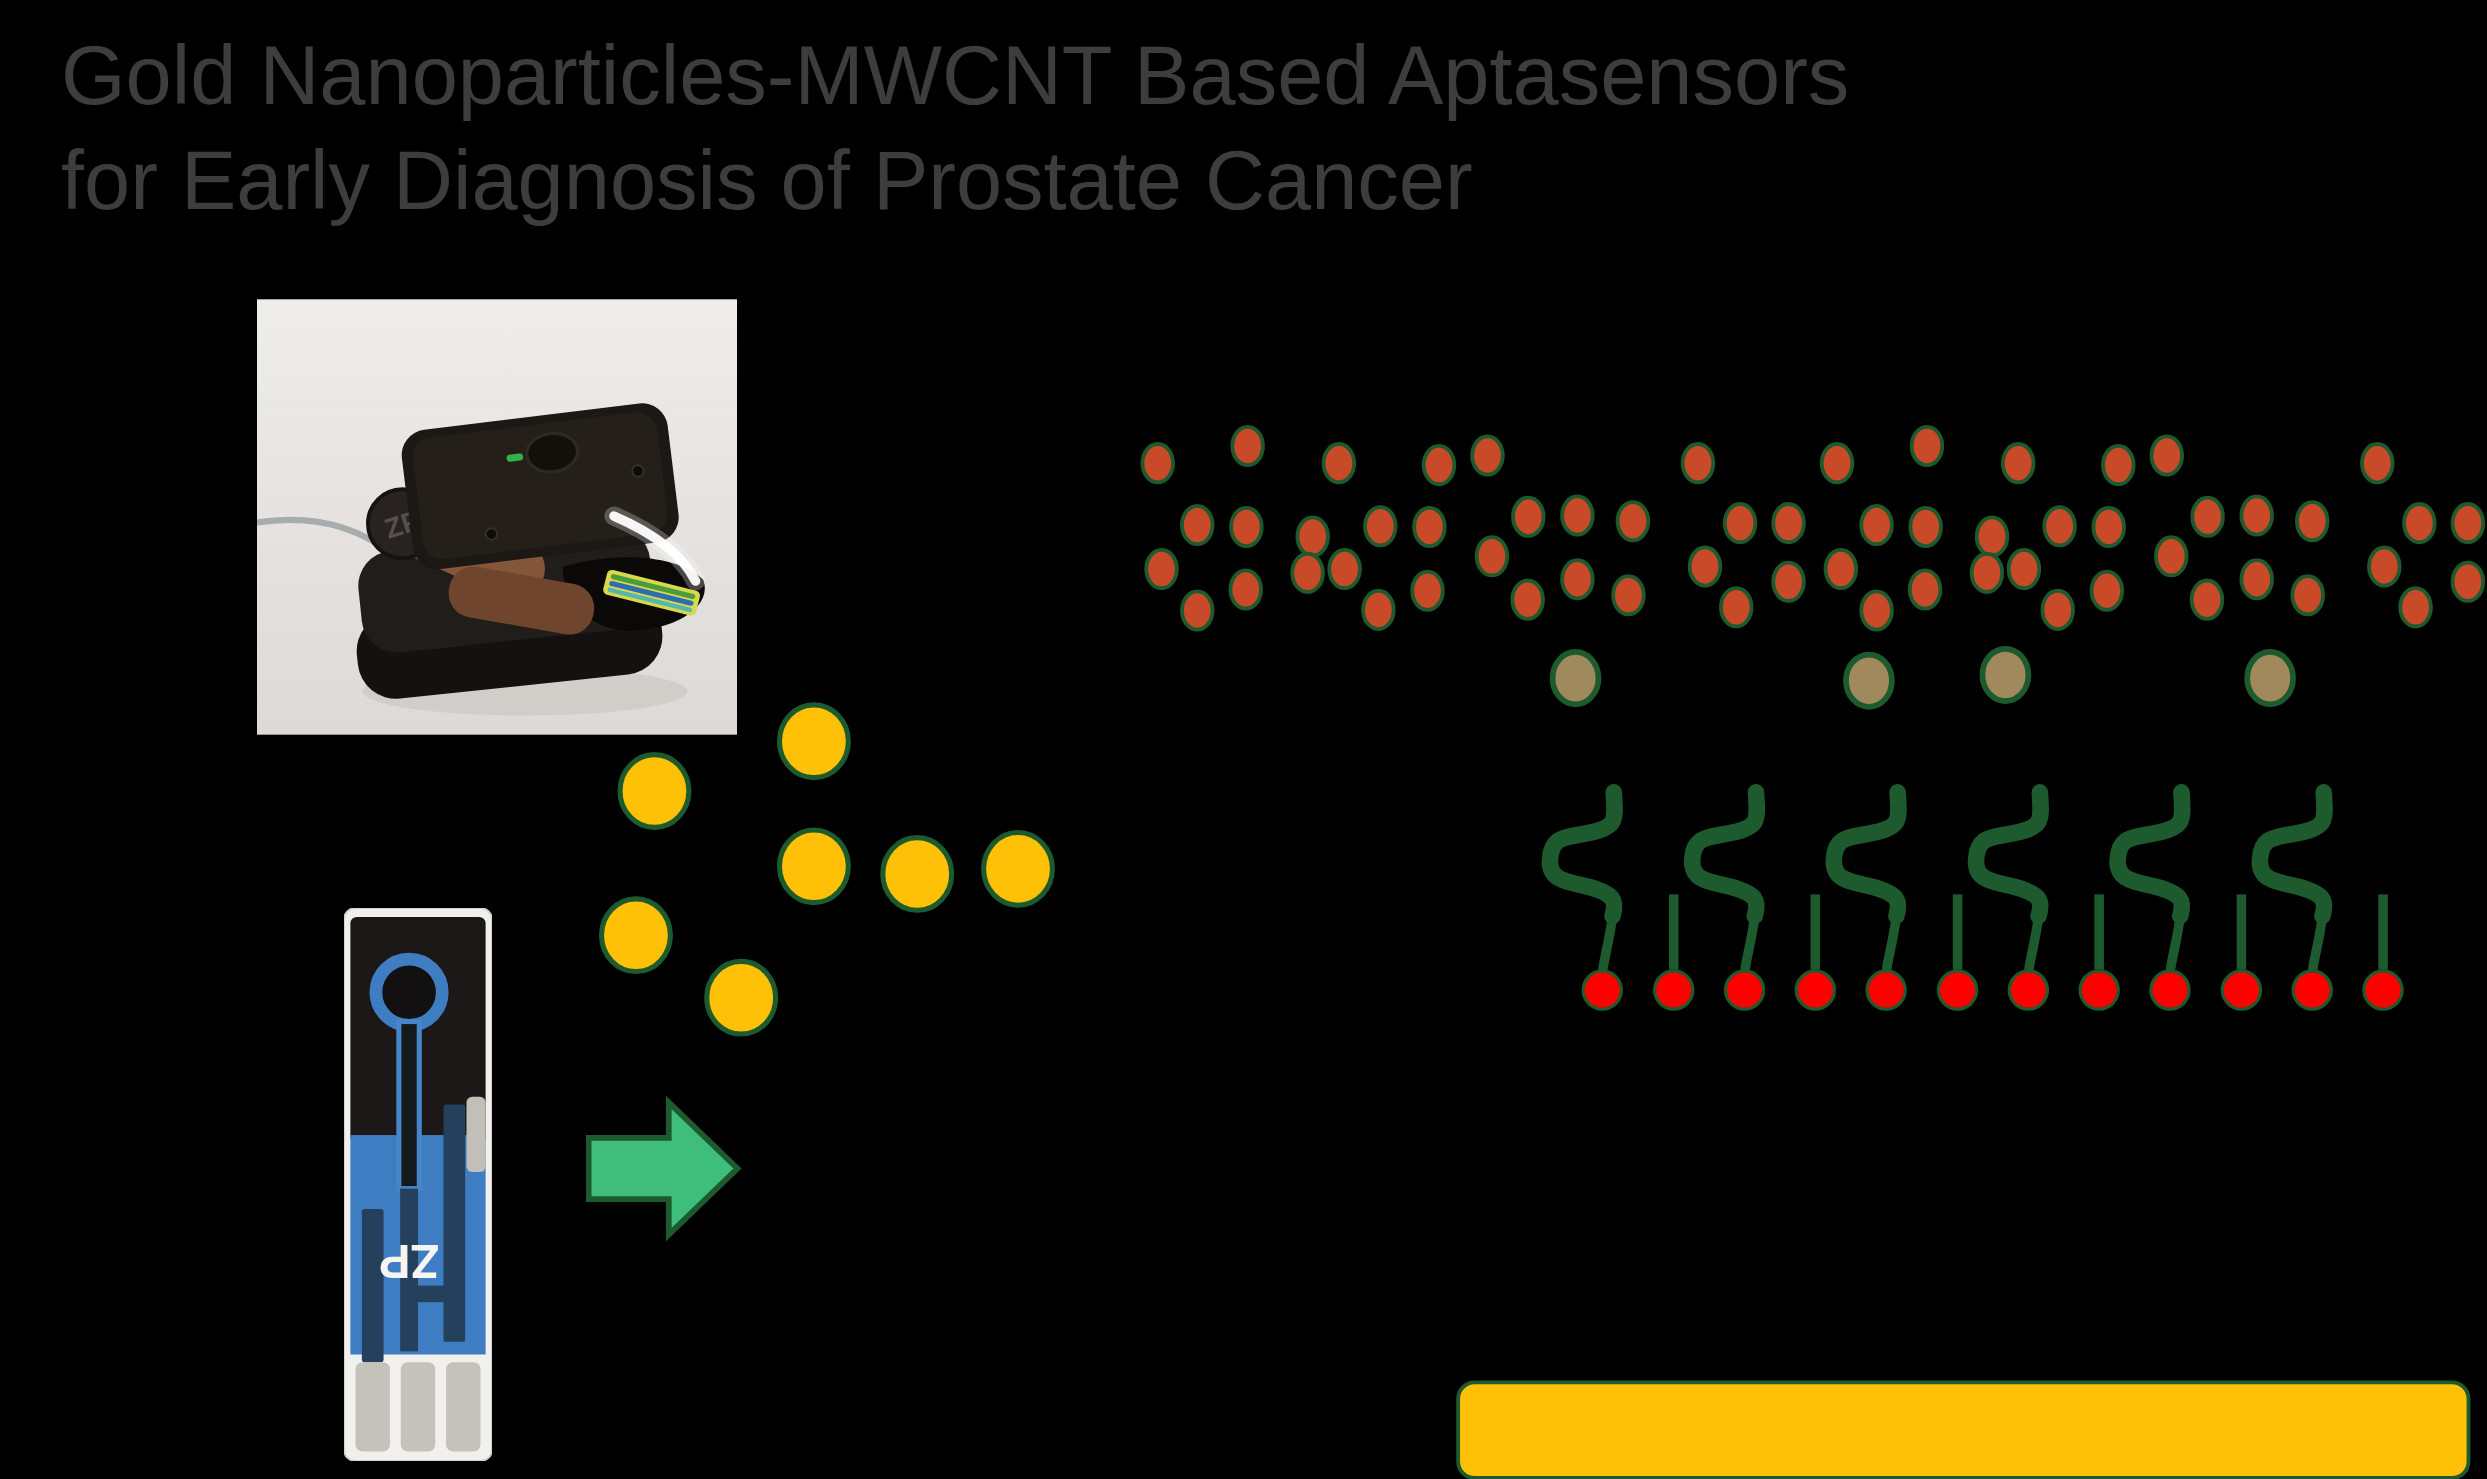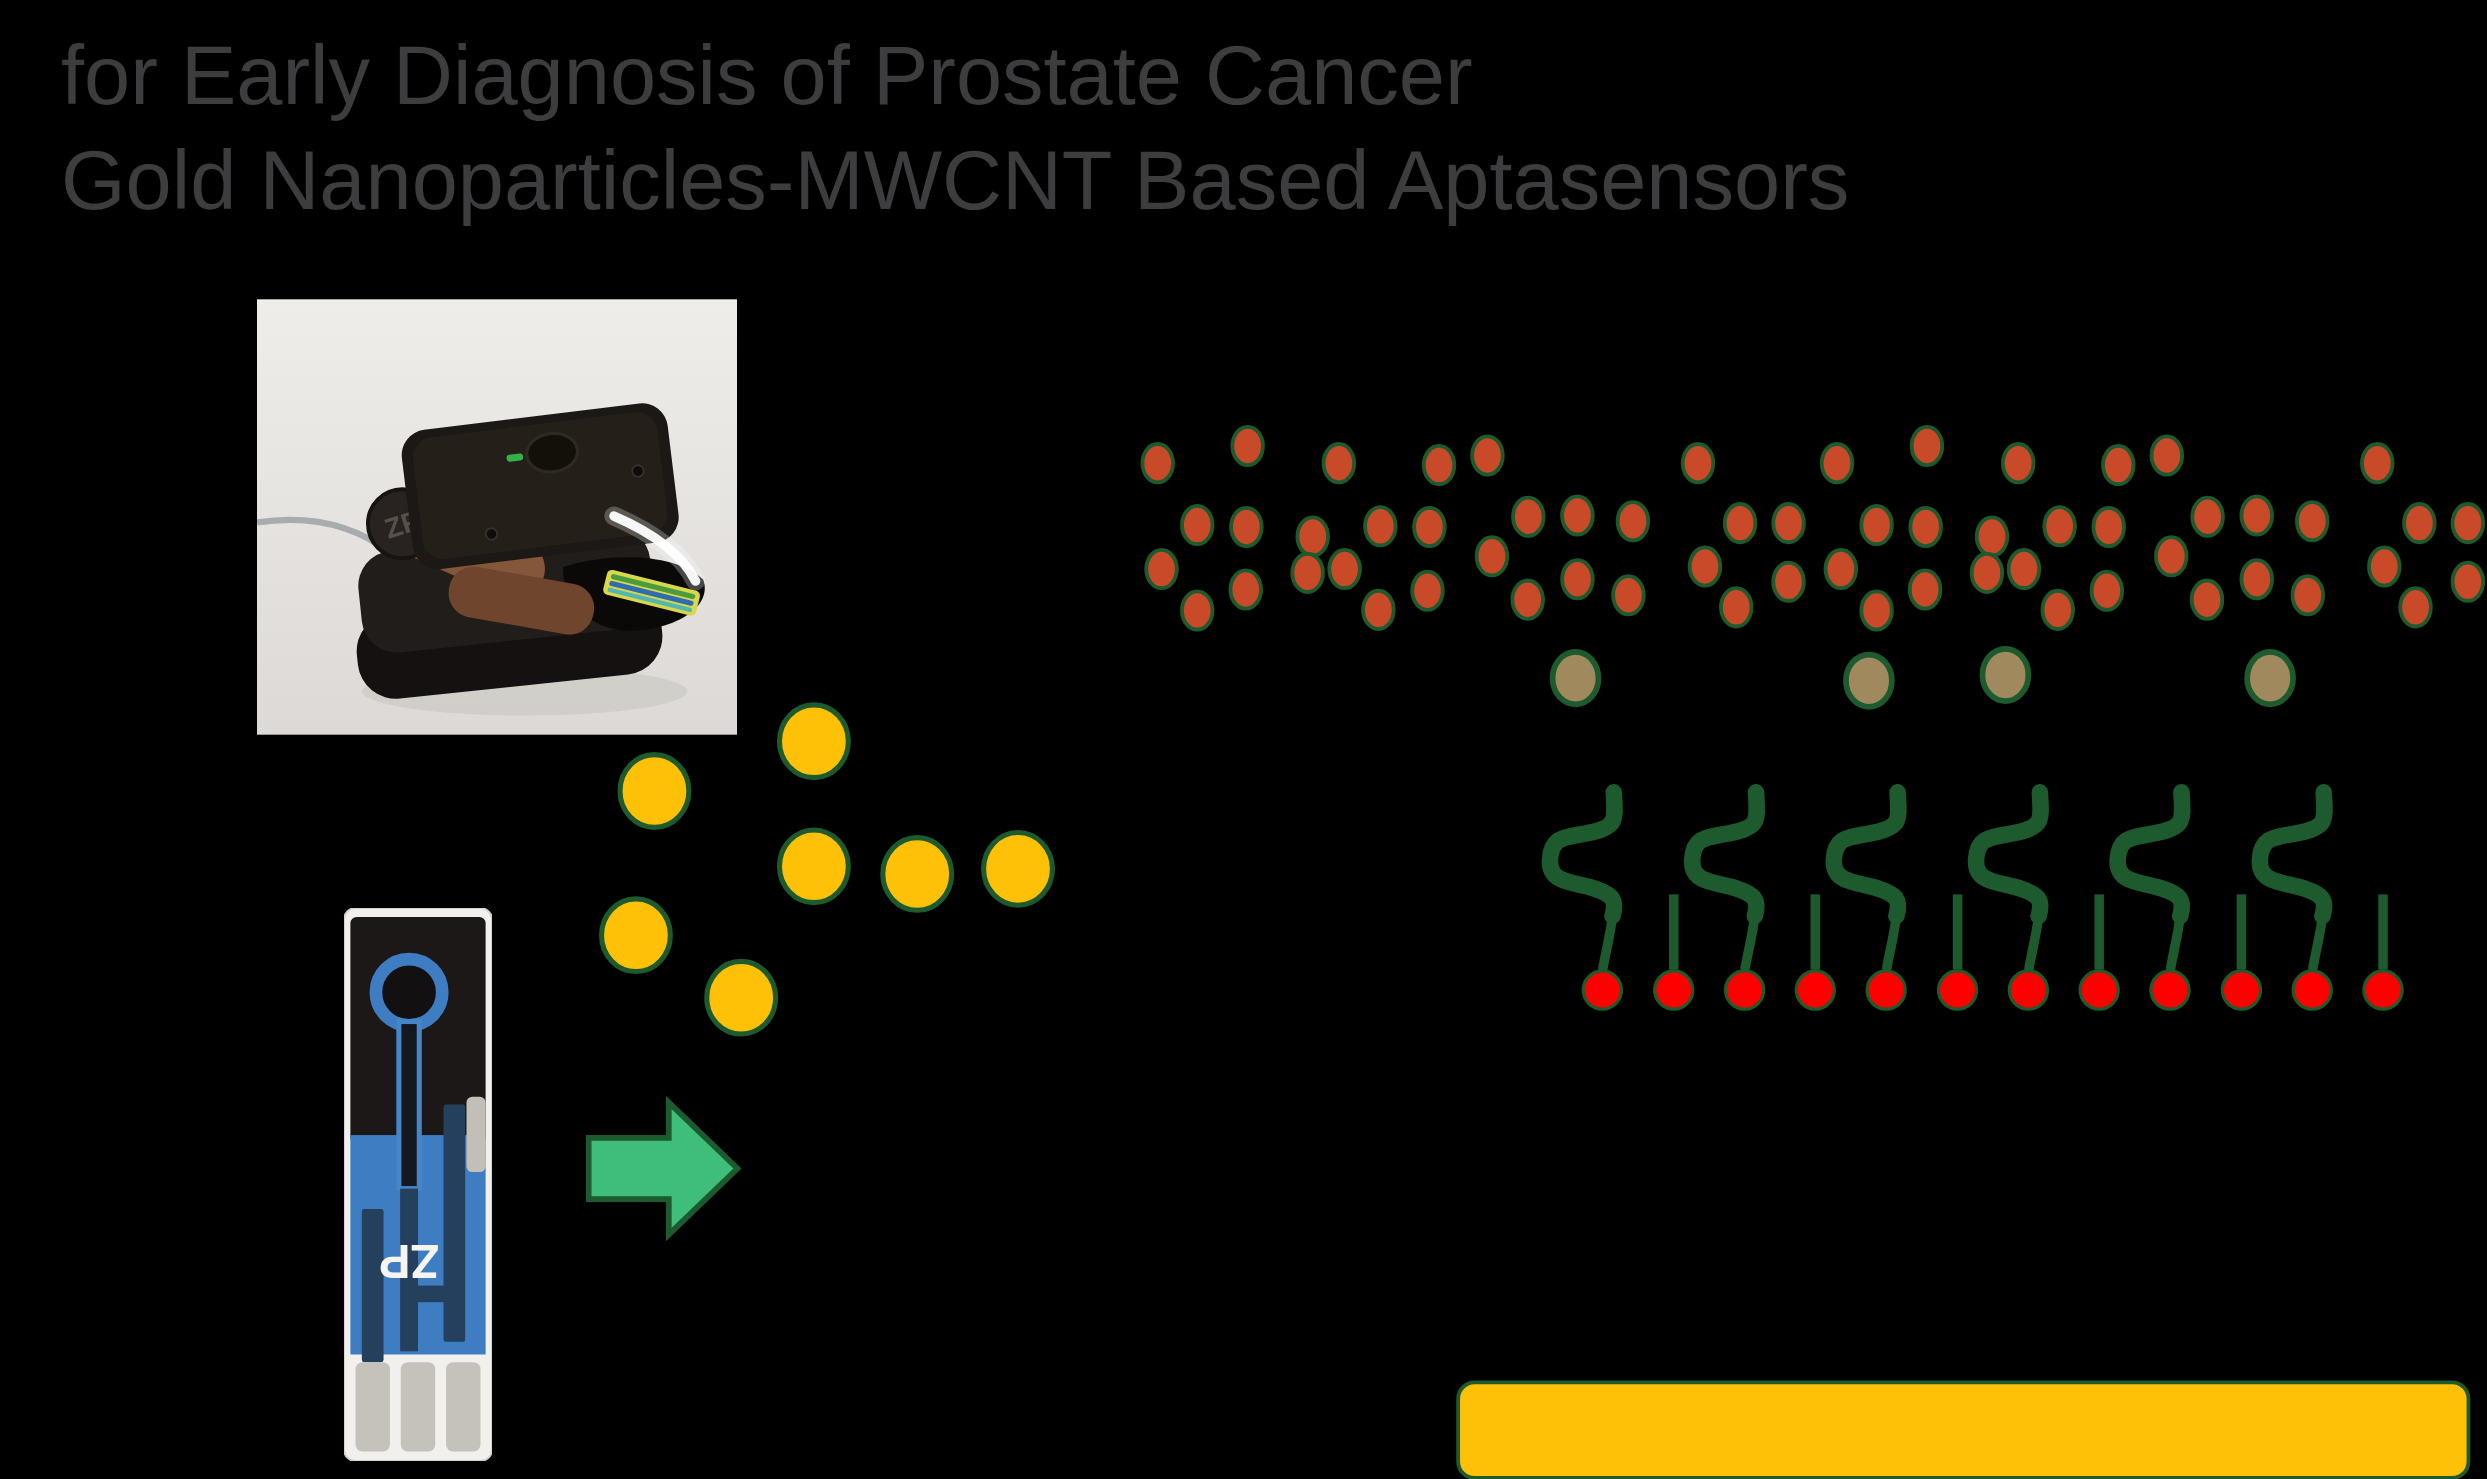--- a/index.html
+++ b/index.html
@@ -17,22 +17,22 @@
   .photo{position:absolute;display:block;}
   #reader-photo{left:257px;top:299px;width:480px;height:436px;}
   #electrode-photo{left:344px;top:908px;width:148px;height:553px;}
   #arrow-box{position:absolute;left:586px;top:1096px;width:156px;height:145px;}
   #diagram-svg{position:absolute;left:0;top:0;width:2487px;height:1480px;}
 </style>
 </head>
 <body>
 
 <div class="page-title" style="color: rgb(61, 61, 63);">
+  <div>Gold Nanoparticles-MWCNT Based Aptasensors</div>
   <div>for Early Diagnosis of Prostate Cancer</div>
-  <div>Gold Nanoparticles-MWCNT Based Aptasensors</div>
 </div>
 
 <svg id="reader-photo" class="photo" viewBox="0 0 753 683">
   <defs>
     <linearGradient id="rbg" x1="0" y1="0" x2="0" y2="1">
       <stop offset="0" stop-color="#EFEDEA"></stop>
         <stop offset="1" stop-color="#DCD9D6"></stop>
     </linearGradient>
   </defs>
   <rect x="0" y="0" width="753" height="683" fill="url(#rbg)"></rect>

